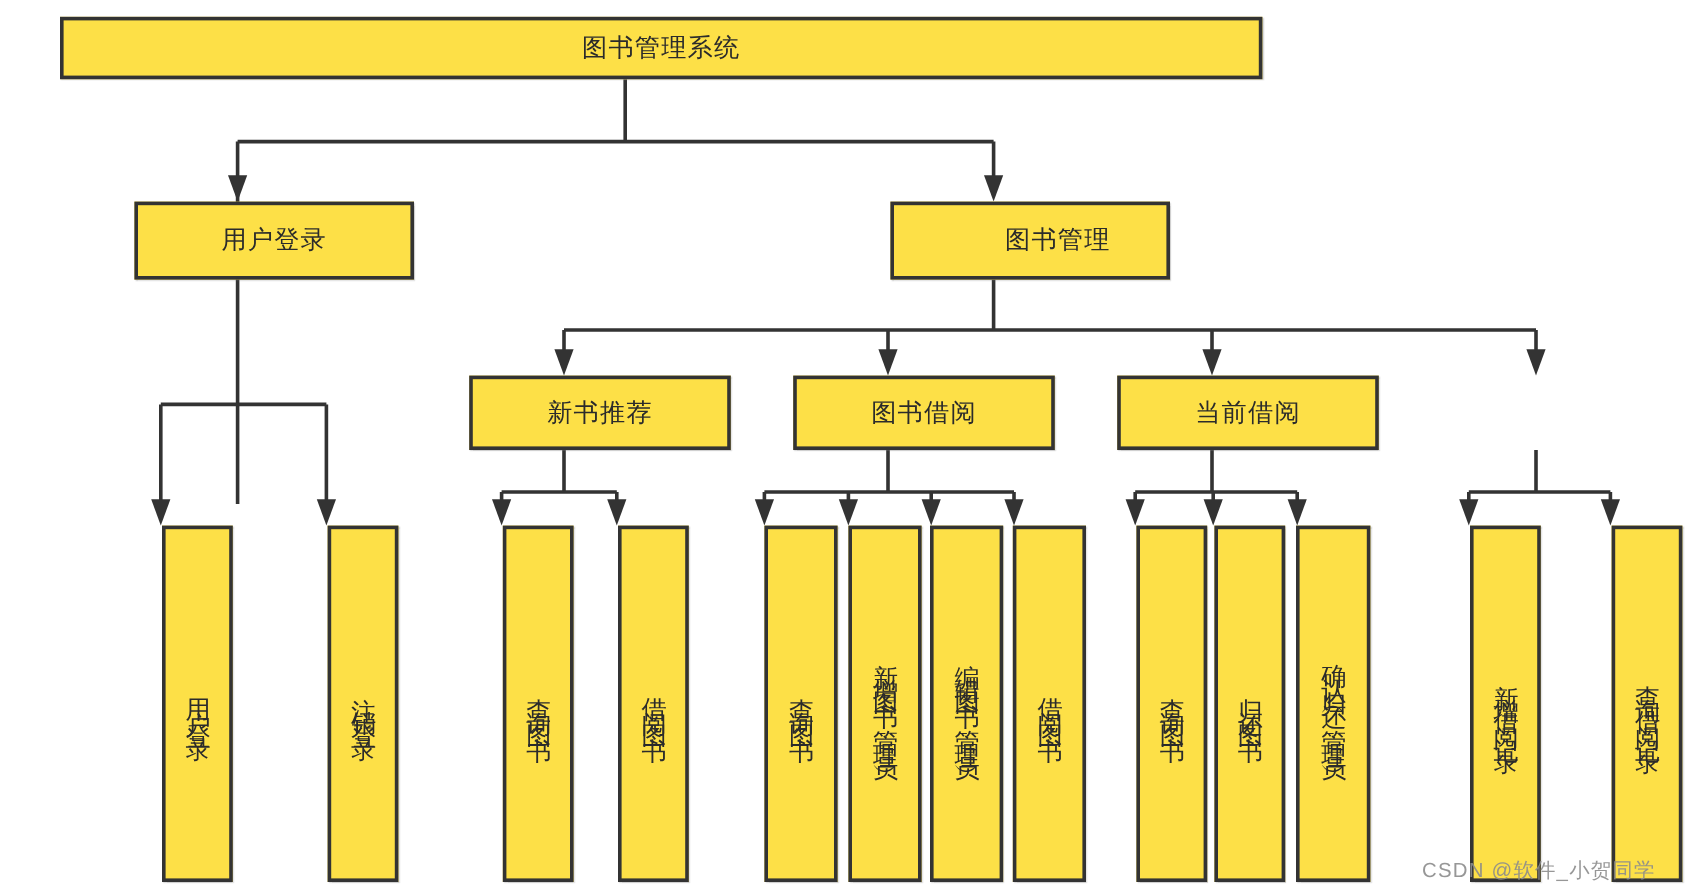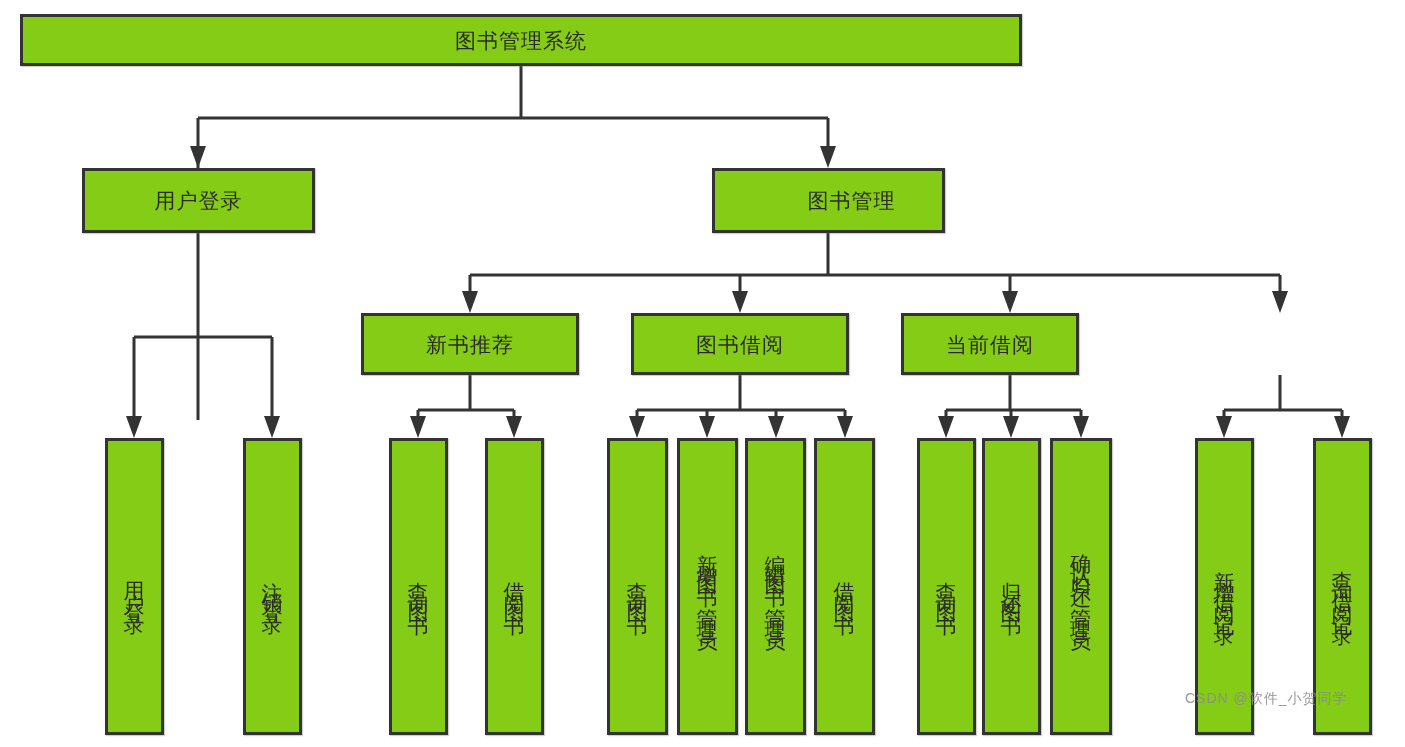--- a/index.html
+++ b/index.html
@@ -18,48 +18,49 @@
   #wires {
     position: absolute;
     left: 0; top: 0;
     width: 1405px;
     height: 747px;
   }
   .box {
     position: absolute;
     box-sizing: border-box;
     border: 3px solid #333333;
-    background: #84cc16;
+    background: #fde047;
     color: #2b2b2b;
     display: flex;
     align-items: center;
     justify-content: center;
     text-align: left;
     box-shadow: 1px 1px 1px rgba(120,120,120,0.35);
+    margin-left: 30px;
   }
   .h {
     font-size: 21px;
     letter-spacing: 1px;
     line-height: 1;
     white-space: nowrap;
   }
   .v {
     writing-mode: vertical-rl;
     text-orientation: mixed;
     font-size: 21px;
     line-height: 1;
     letter-spacing: 11px;
     white-space: nowrap;
     overflow: hidden;
   }
   .watermark {
     position: absolute;
     left: 1185px;
-    top: 690px;
-    font-size: 14px;
+    top: 714px;
+    font-size: 17px;
     color: rgba(140,140,140,0.9);
     letter-spacing: 1px;
     white-space: nowrap;
     z-index: 5;
   }
 </style>
 </head>
 <body>
 
 <div id="canvas">
@@ -107,21 +108,21 @@
     </g>
   </svg>
 
   <div class="box h" style="left:20px; top:14px; width:1002px; height:52px;">图书管理系统</div>
 
   <div class="box h" style="left:82px; top:168px; width:233px; height:65px;">用户登录</div>
   <div class="box h" style="left:712px; top:168px; width:233px; height:65px;padding-left:46px;">图书管理</div>
 
   <div class="box h" style="left:631px; top:313px; width:218px; height:62px;">图书借阅</div>
   <div class="box h" style="left:361px; top:313px; width:218px; height:62px;">新书推荐</div>
-  <div class="box h" style="left:901px; top:313px; width:178px; height:62px;">当前借阅</div>
+  <div class="box h" style="left:901px; top:313px; width:218px; height:62px;">当前借阅</div>
 
   <div class="box v" style="left:105px; top:438px; width:59px; height:297px;">用户登录</div>
   <div class="box v" style="left:243px; top:438px; width:59px; height:297px;">注销登录</div>
 
   <div class="box v" style="left:389px; top:438px; width:59px; height:297px;">查询图书</div>
   <div class="box v" style="left:485px; top:438px; width:59px; height:297px;">借阅图书</div>
 
   <div class="box v" style="left:607px; top:438px; width:61px; height:297px;">查询图书</div>
   <div class="box v" style="left:677px; top:438px; width:61px; height:297px;">新增图书（管理员）</div>
   <div class="box v" style="left:745px; top:438px; width:61px; height:297px;">编辑图书（管理员）</div>

